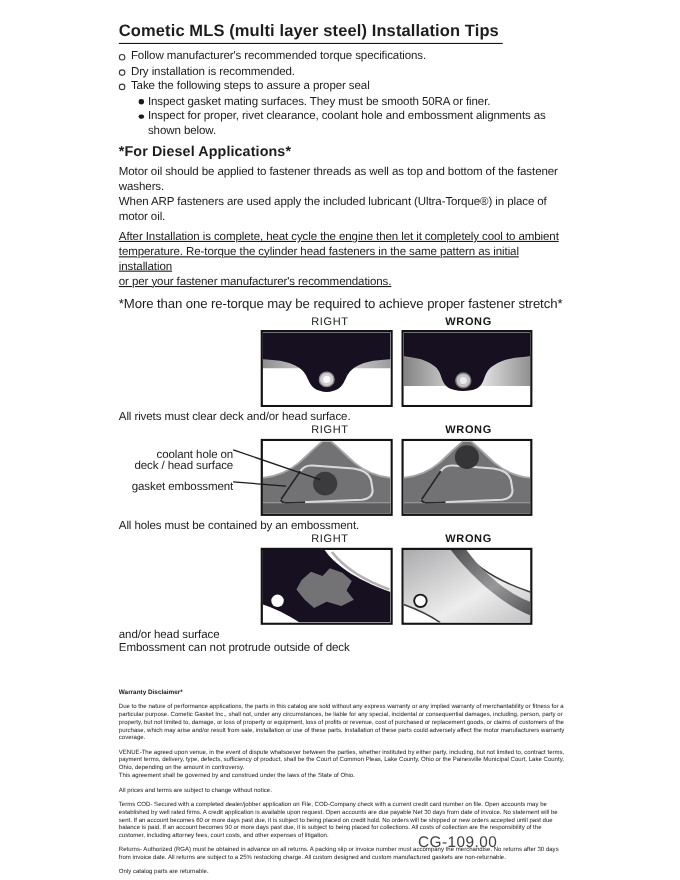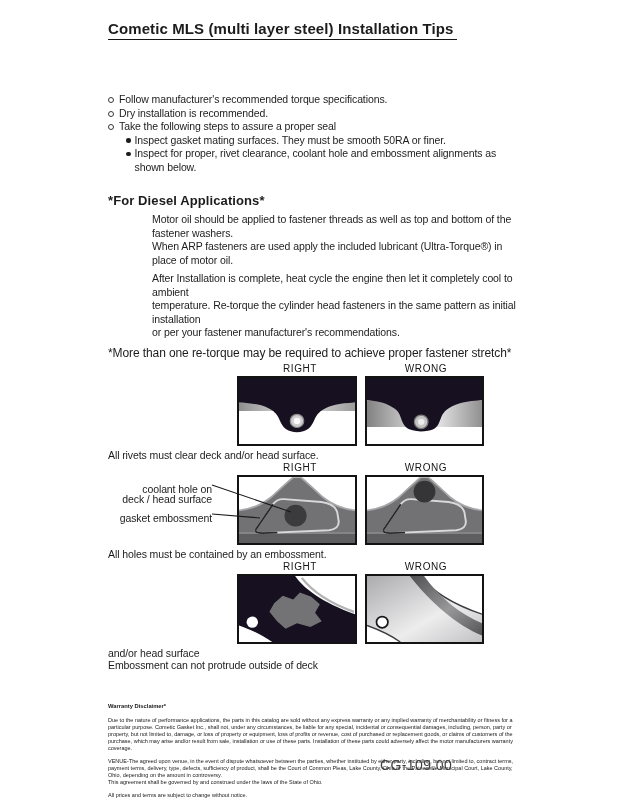--- a/index.html
+++ b/index.html
@@ -3,39 +3,39 @@
 <meta charset="utf-8">
 <style>
   html,body{margin:0;padding:0;background:#ffffff;}
   .sheet{position:relative;width:618px;height:800px;background:#fff;overflow:hidden;
          font-family:"Liberation Sans",sans-serif;color:#1c1c1c;}
   .content{position:absolute;left:108px;top:20px;width:410px;}
 
   .title{display:inline-block;font-size:15px;font-weight:bold;letter-spacing:0.1px;
          border-bottom:1.5px solid #151515;padding:0 3px 2px 0;margin:0 0 5px 0;}
 
-  .bullets{font-size:10.5px;line-height:13.5px;letter-spacing:-0.1px;margin-top:48px;}
+  .bullets{font-size:10.5px;line-height:13.5px;letter-spacing:-0.1px;}
   .b-line{display:flex;}
   .b-marker{width:4px;height:4px;border:1px solid #3a3a3a;border-radius:50%;
             margin:4px 5px 0 0;flex:none;background:#fff;}
   .sb-line{display:flex;margin-left:18px;}
   .sb-marker{width:4.5px;height:4.5px;background:#1c1c1c;border-radius:50%;
              margin:4.5px 4px 0 0;flex:none;}
 
-  .diesel-heading{font-size:13px;font-weight:bold;margin:19px 0 5px 0;letter-spacing:0.1px;}
-  .para{font-size:10.5px;line-height:13.5px;letter-spacing:-0.1px;margin-left:44px;}
-  .para.p2{margin-top:5px;}
+  .diesel-heading{font-size:13px;font-weight:bold;margin:4px 0 5px 0;letter-spacing:0.1px;}
+  .para{font-size:10.5px;line-height:13.5px;letter-spacing:-0.1px;}
+  .para.p2{margin-top:5px;text-decoration:underline;}
   .note{font-size:12px;line-height:13.5px;letter-spacing:-0.1px;margin-top:7px;}
 
   .figures{margin-top:2px;}
   .fig-row{position:relative;}
   .fig-labels{margin-left:129px;width:252px;display:flex;font-size:10px;line-height:13px;
               letter-spacing:0.6px;color:#151515;}
   .fig-labels .fl{width:126px;text-align:center;}
-  .fig-labels .fr{flex:1;text-align:center;}
+  .fig-labels .fr{flex:1;text-align:center;font-weight:bold;}
   .fig-panels{margin-left:129px;display:flex;gap:8px;margin-top:1px;}
   .panel{border:2px solid #131313;background:#fff;font-size:0;line-height:0;}
   .panel svg{display:block;}
   .fig-caption{font-size:10.5px;line-height:12px;margin-top:3px;
                letter-spacing:-0.1px;}
   .cap3{width:250px;}
 
   .side-label{position:absolute;left:0;width:104px;text-align:right;
               font-size:10.5px;line-height:10px;letter-spacing:-0.1px;}
   #lbl-coolant{top:23px;}

